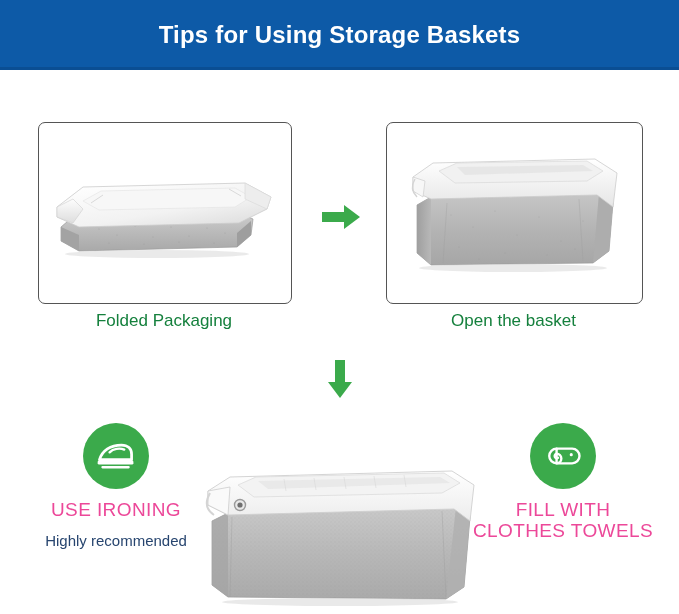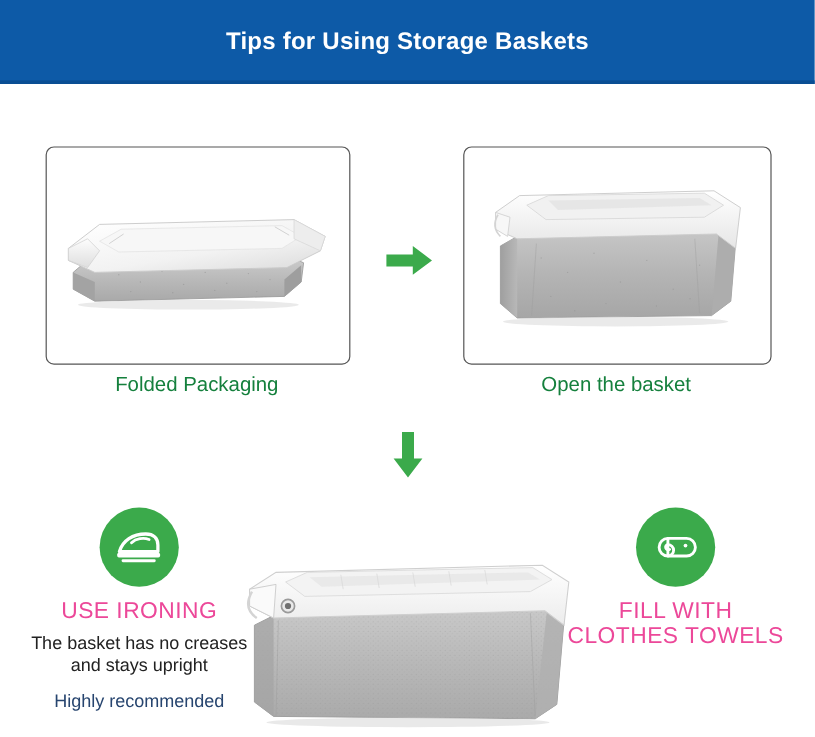--- a/index.html
+++ b/index.html
@@ -30,21 +30,21 @@
   .header-band .under-rule {
     position: absolute;
     left: 0;
     bottom: 0;
     width: 100%;
     height: 3px;
     background: #0A4E93;
   }
   .header-title {
     color: #ffffff;
-    font-size: 20px;
+    font-size: 24px;
     font-weight: bold;
     letter-spacing: 0.2px;
     white-space: nowrap;
   }
 
   
   .panel {
     position: absolute;
     border: 1px solid #555555;
     border-radius: 7px;
@@ -318,22 +318,20 @@
 
       <path d="M6 28 C9 18 18 12 30 12 C37 12 41 16 41 22 L41 28 Z" fill="none" stroke="#ffffff" stroke-width="3" stroke-linejoin="round"></path>
 
       <path d="M17 20 C21 16 28 15 33 17" fill="none" stroke="#ffffff" stroke-width="2.6" stroke-linecap="round"></path>
 
       <rect x="4" y="29" width="39" height="4.4" rx="1.6" fill="#ffffff"></rect>
       <rect x="8" y="35" width="31" height="2.6" rx="1.2" fill="#ffffff"></rect>
     </svg>
   </div>
   <div class="feature-title">USE IRONING</div>
-  <div class="feature-sub">The basket has no creases
-and stays upright</div>
   <div class="feature-note">Highly recommended</div>
 </div>
 
 <div class="feature feature-right">
   <div class="badge">
     <svg viewBox="0 0 48 48" width="44" height="44">
 
       <path d="M17 16 L34 16 A8 8 0 0 1 34 32 L17 32 Z" fill="none" stroke="#ffffff" stroke-width="2.6" stroke-linejoin="round"></path>
 
       <path d="M17 16 A8 8 0 1 0 17 32 A5.2 5.2 0 1 0 17 21.6 A2.4 2.4 0 1 0 18.6 26" fill="none" stroke="#ffffff" stroke-width="2.6" stroke-linecap="round"></path>

